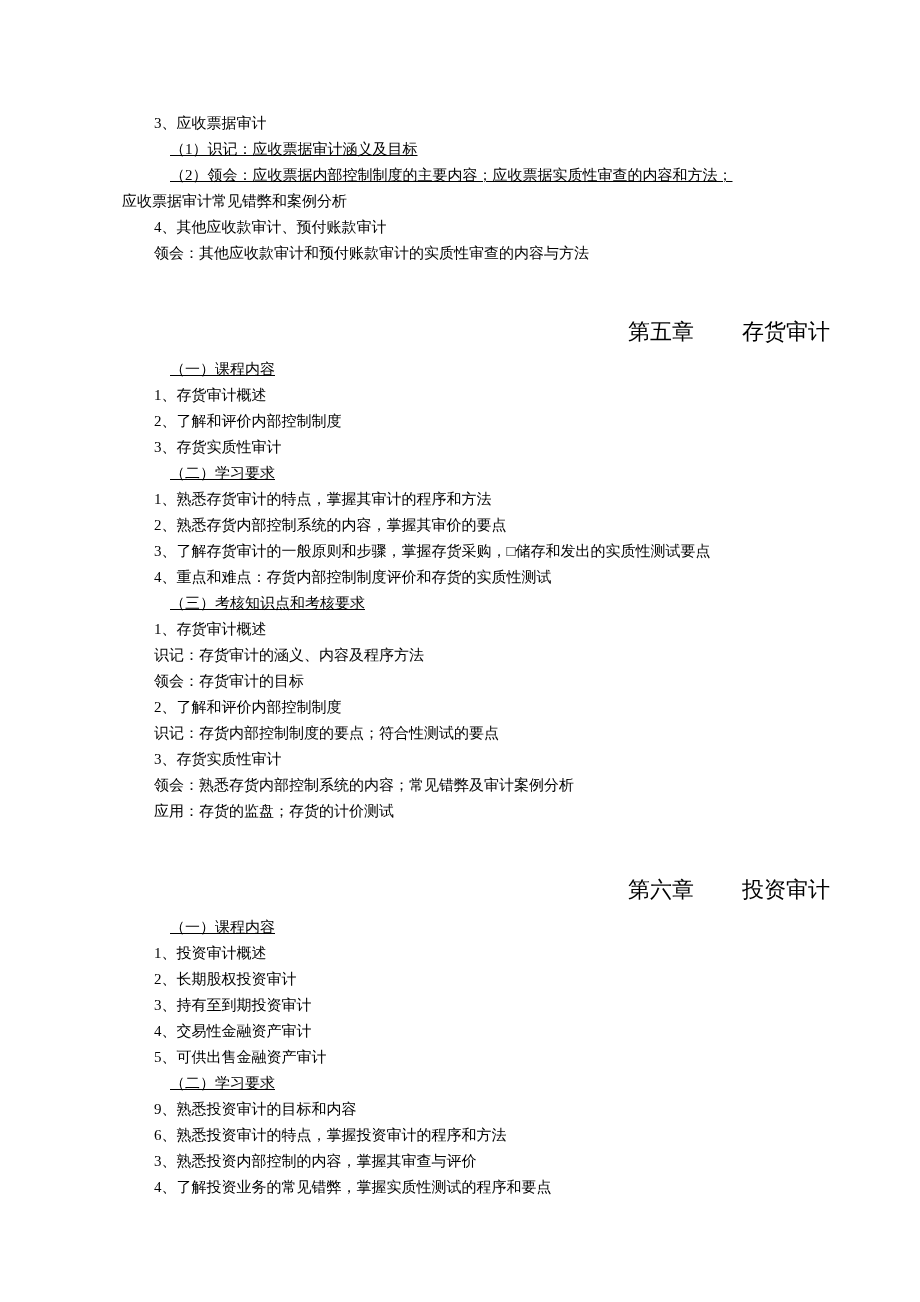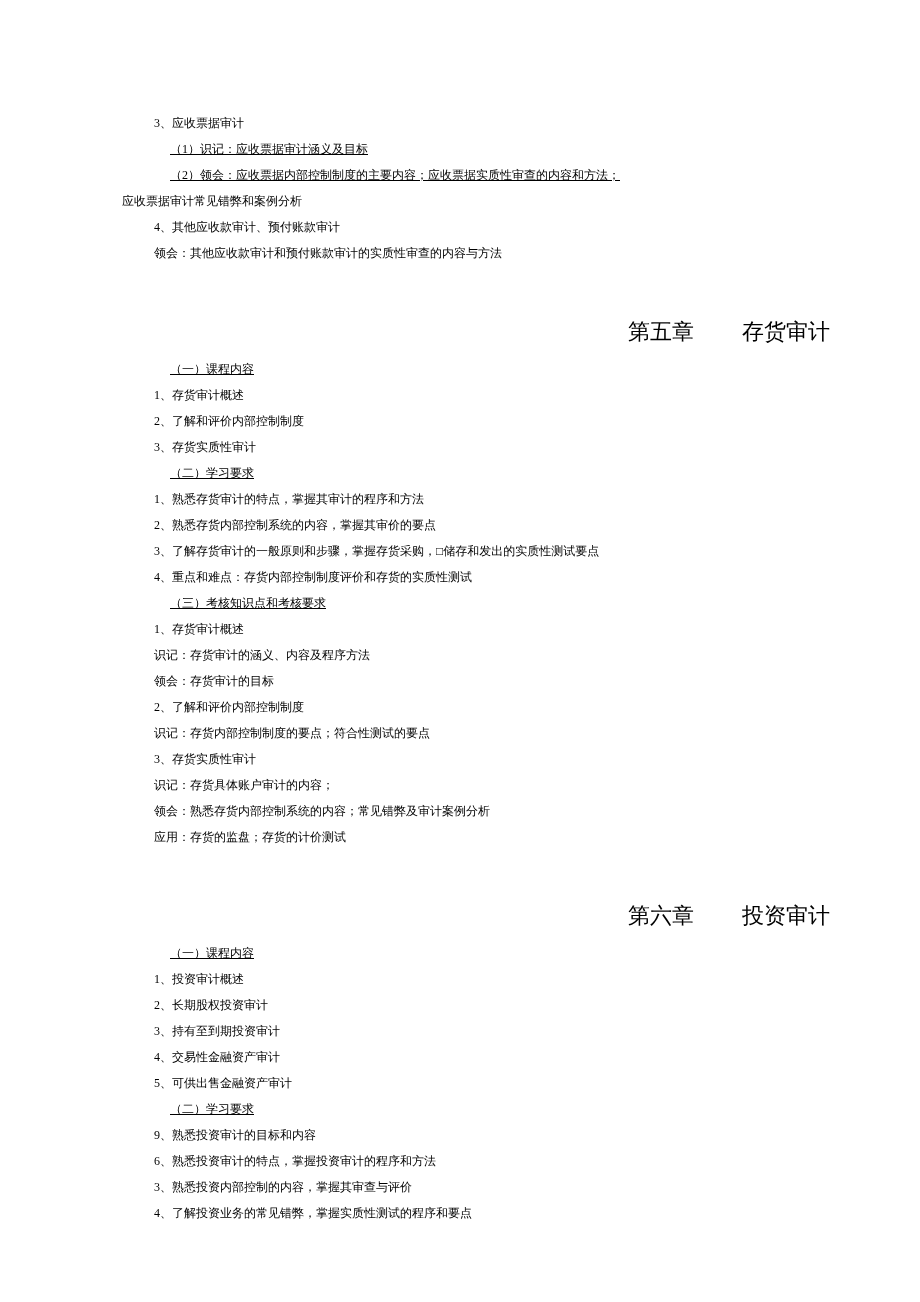--- a/index.html
+++ b/index.html
@@ -9,21 +9,21 @@
     font-family: "SimSun", "宋体", serif;
     color: #000000;
     width: 920px;
   }
   .page {
     padding: 110px 90px 110px 90px;
     box-sizing: border-box;
     width: 920px;
   }
   .line {
-    font-size: 12px;
+    font-size: 15px;
     line-height: 26px;
     white-space: pre-wrap;
   }
   .indent1 { padding-left: 64px; }
   .indent2 { padding-left: 80px; text-decoration: underline; }
   .indent3 { padding-left: 32px; }
   .chapter-title {
     text-align: right;
     font-size: 22px;
     line-height: 32px;
@@ -65,21 +65,20 @@
   <div class="line indent1">2、熟悉存货内部控制系统的内容，掌握其审价的要点</div>
   <div class="line indent1">3、了解存货审计的一般原则和步骤，掌握存货采购，□储存和发出的实质性测试要点</div>
   <div class="line indent1">4、重点和难点：存货内部控制制度评价和存货的实质性测试</div>
   <div class="line indent2">（三）考核知识点和考核要求</div>
   <div class="line indent1">1、存货审计概述</div>
   <div class="line indent1">识记：存货审计的涵义、内容及程序方法</div>
   <div class="line indent1">领会：存货审计的目标</div>
   <div class="line indent1">2、了解和评价内部控制制度</div>
   <div class="line indent1">识记：存货内部控制制度的要点；符合性测试的要点</div>
   <div class="line indent1">3、存货实质性审计</div>
-  <div class="line indent1">识记：存货具体账户审计的内容；</div>
   <div class="line indent1">领会：熟悉存货内部控制系统的内容；常见错弊及审计案例分析</div>
   <div class="line indent1">应用：存货的监盘；存货的计价测试</div>
 
   <div class="section-gap"></div>
 
   <div class="chapter-title">
     <span class="chap">第六章</span><span>投资审计</span>
   </div>
 
   <div class="line indent2">（一）课程内容</div>

